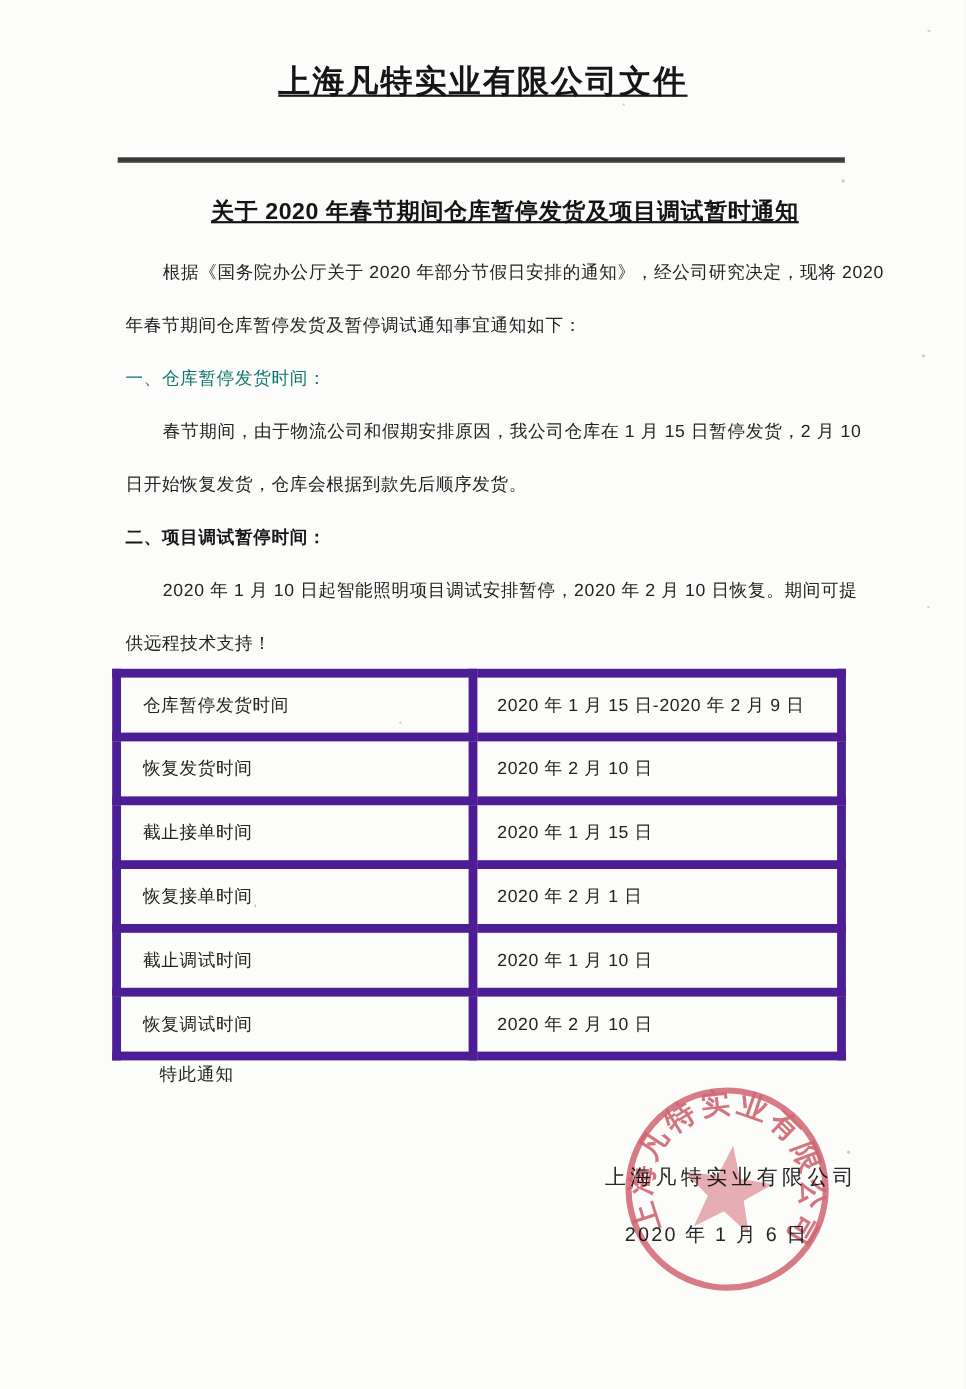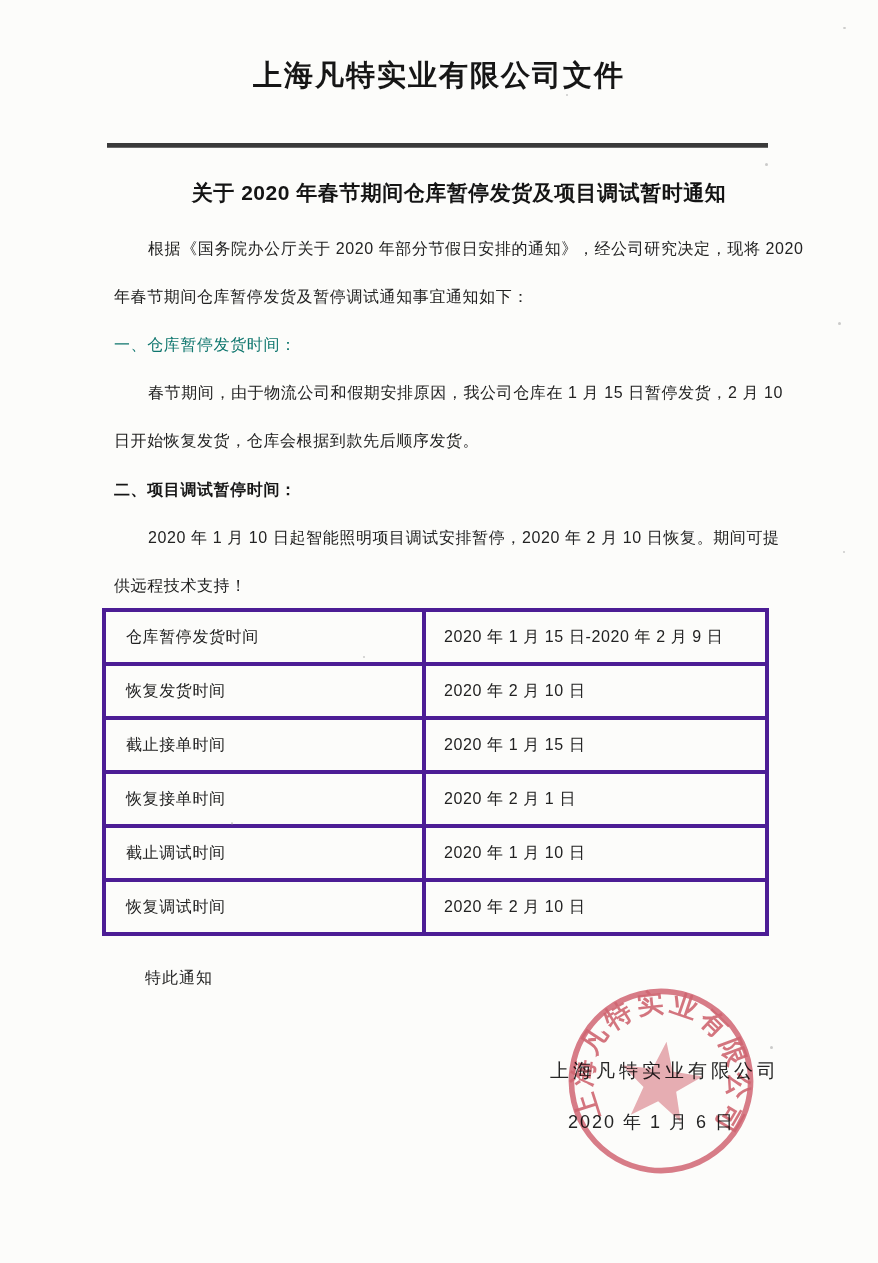--- a/index.html
+++ b/index.html
@@ -6,42 +6,42 @@
   .page{
     position:relative;
     width:878px;height:1263px;
     margin:0 auto;
     background:#fcfcfa;
     overflow:hidden;
     font-family:"Liberation Sans", sans-serif;
     color:#1f1f1f;
   }
   .abs{position:absolute;line-height:1.25;white-space:nowrap;}
-  .centered{left:0;width:878px;text-align:center;}
+  .centered{left:0;width:878px;text-align:center;text-decoration:underline;}
   .header-title{top:57px;font-size:29px;font-weight:bold;letter-spacing:2px;color:#161616;}
   .doc-number{top:116px;font-size:18px;font-weight:bold;letter-spacing:1px;color:#1a1a1a;}
   .rule{top:143px;left:107px;width:661px;height:4px;background:#3a3a3a;border-bottom:1px solid #6a6a6a;}
   .doc-title{top:180px;font-size:21px;font-weight:bold;letter-spacing:0.5px;color:#141414;margin-left:20px;}
   .bodyline{font-size:16px;letter-spacing:0.6px;color:#222;}
   .indent{left:148px;}
   .flush{left:114px;}
   .l1{top:239px;}
   .l2{top:287px;}
   .h1{top:335px;font-weight:normal;color:#0f766e;}
   .l3{top:383px;}
   .l4{top:431px;}
   .h2{top:480px;font-weight:bold;color:#161616;}
   .l5{top:528px;}
   .l6{top:576px;}
   .notice-table{
     position:absolute;top:608px;left:102px;width:667px;height:300px;
     border-collapse:collapse;table-layout:fixed;
   }
   .notice-table td{
-    border:4px solid #4c1d95;
+    border:8px solid #4c1d95;
     font-size:16px;color:#222;letter-spacing:0.6px;
     padding:0 0 0 20px;vertical-align:middle;height:50px;
   }
   .notice-table td.val{padding-left:18px;}
   .col-label{width:296px;}
   .closing{top:968px;left:145px;font-size:16px;letter-spacing:1px;}
   .sig-company{top:1059px;left:550px;font-size:19px;letter-spacing:4px;color:#262626;}
   .sig-date{top:1111px;left:568px;font-size:18px;letter-spacing:2px;color:#242424;}
   .stamp{
     position:absolute;left:549px;top:969px;width:224px;height:224px;

